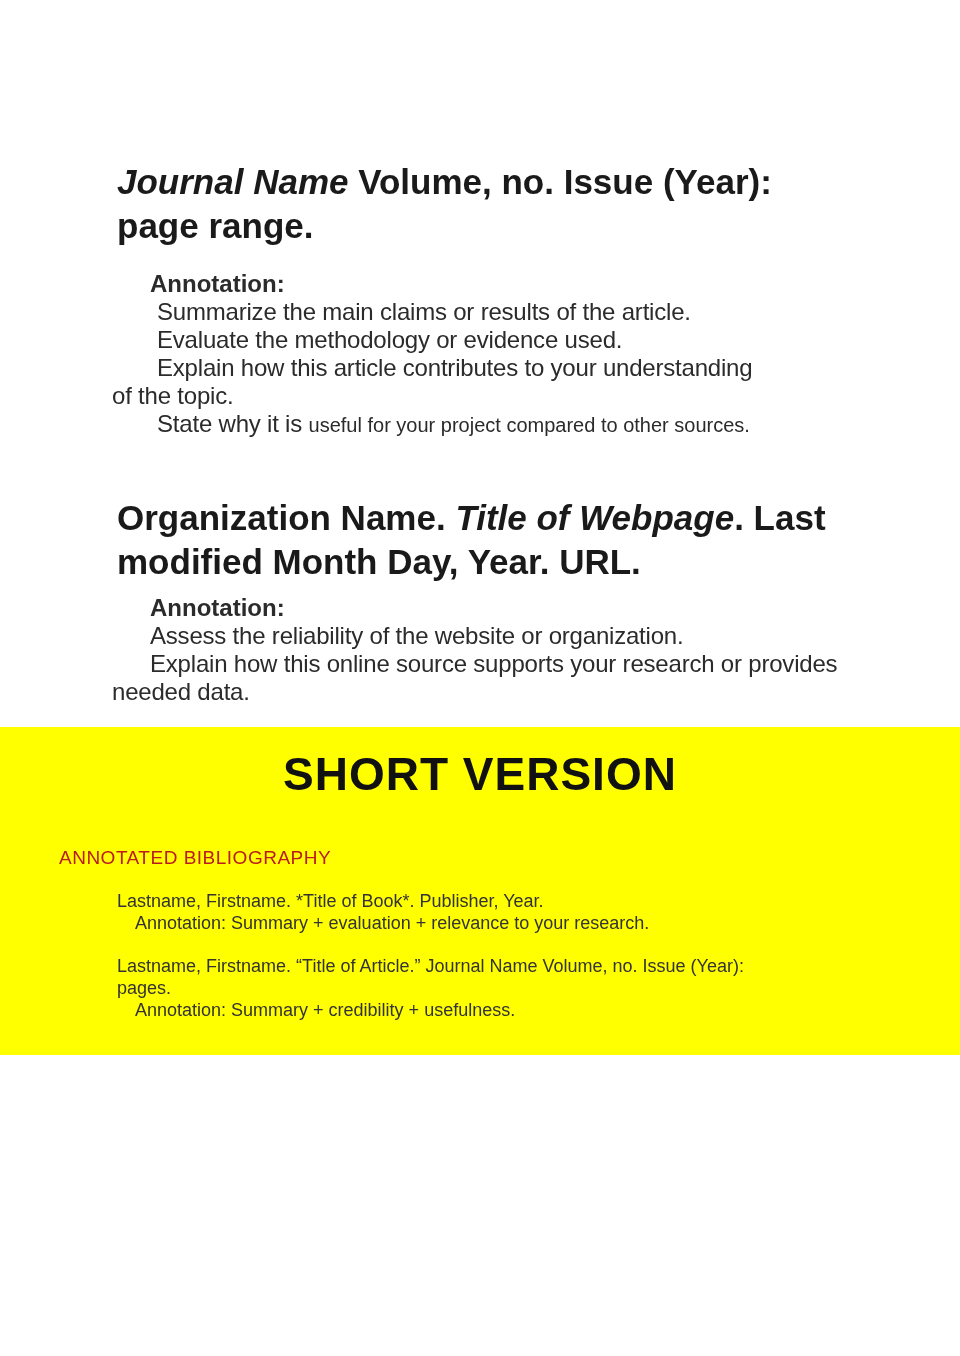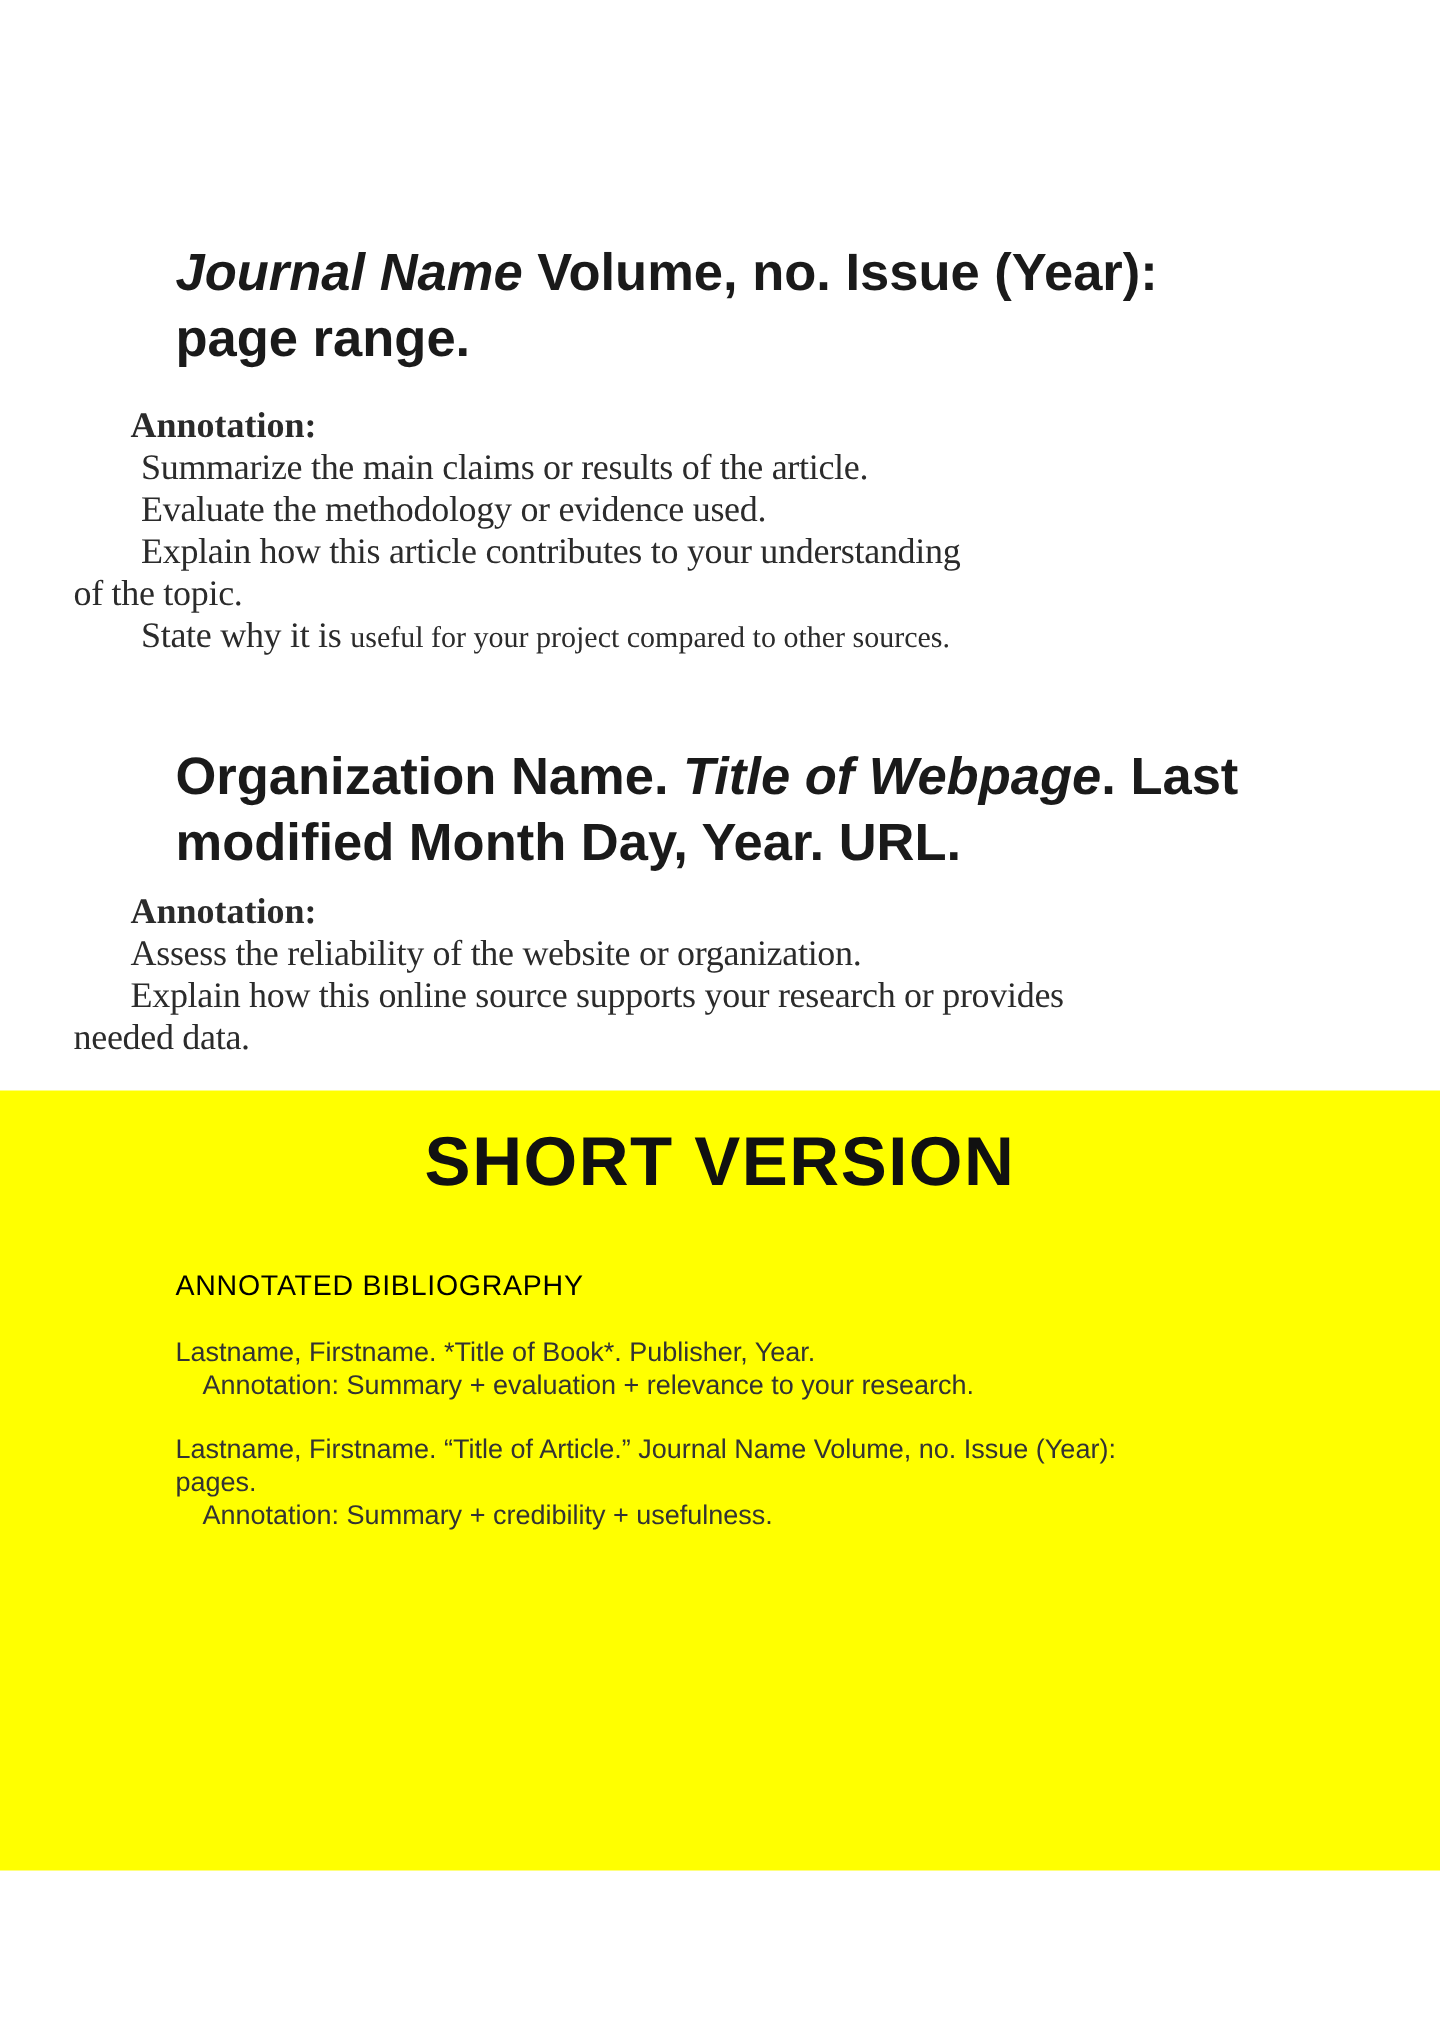--- a/index.html
+++ b/index.html
@@ -29,67 +29,66 @@
   }
   .citation-heading em {
     font-style: italic;
     font-weight: 700;
   }
   #article-heading { margin-top: 116px; }
   #webpage-heading { margin-top: 57px; }
 
   
   .annotation {
-    margin: 0 0 0 49px;
+    margin: 0 0 0 112px;
     font-size: 24px;
     line-height: 28px;
     font-weight: 300;
     color: #2b2b2b;
     letter-spacing: -0.2px;
-    font-family: Liberation Serif, serif;
   }
   #article-annotation { margin-top: 22px; }
   #webpage-annotation { margin-top: 10px; }
   .annotation p {
     margin: 0;
     white-space: nowrap;
   }
   .ann-label {
     font-weight: 700;
     padding-left: 38px;
     letter-spacing: 0;
   }
   .ind-a { padding-left: 45px; }  
   .ind-w { padding-left: 38px; }  
   .sm { font-size: 20px; letter-spacing: 0; }
 
   
   .short-version {
     margin-top: 21px;
     width: 960px;
-    height: 520px;
+    height: 328px;
     box-sizing: border-box;
     padding-top: 20px;
     background: #FFFF00;
     overflow: hidden;
   }
   .sv-title {
     margin: 0;
     font-size: 46px;
     line-height: 54px;
     font-weight: 700;
     letter-spacing: 1px;
     text-align: center;
     color: #111111;
   }
   .sv-subheading {
-    margin: 46px 0 0 117px;
+    margin: 46px 0 0 59px;
     font-size: 19px;
     line-height: 22px;
-    color: #000000;
+    color: #b91c1c;
     letter-spacing: 0.5px;
     white-space: nowrap;
   }
   .sv-entry {
     margin: 21px 0 0 117px;
     font-size: 18px;
     line-height: 22px;
     color: #333333;
   }
   .sv-entry p {

